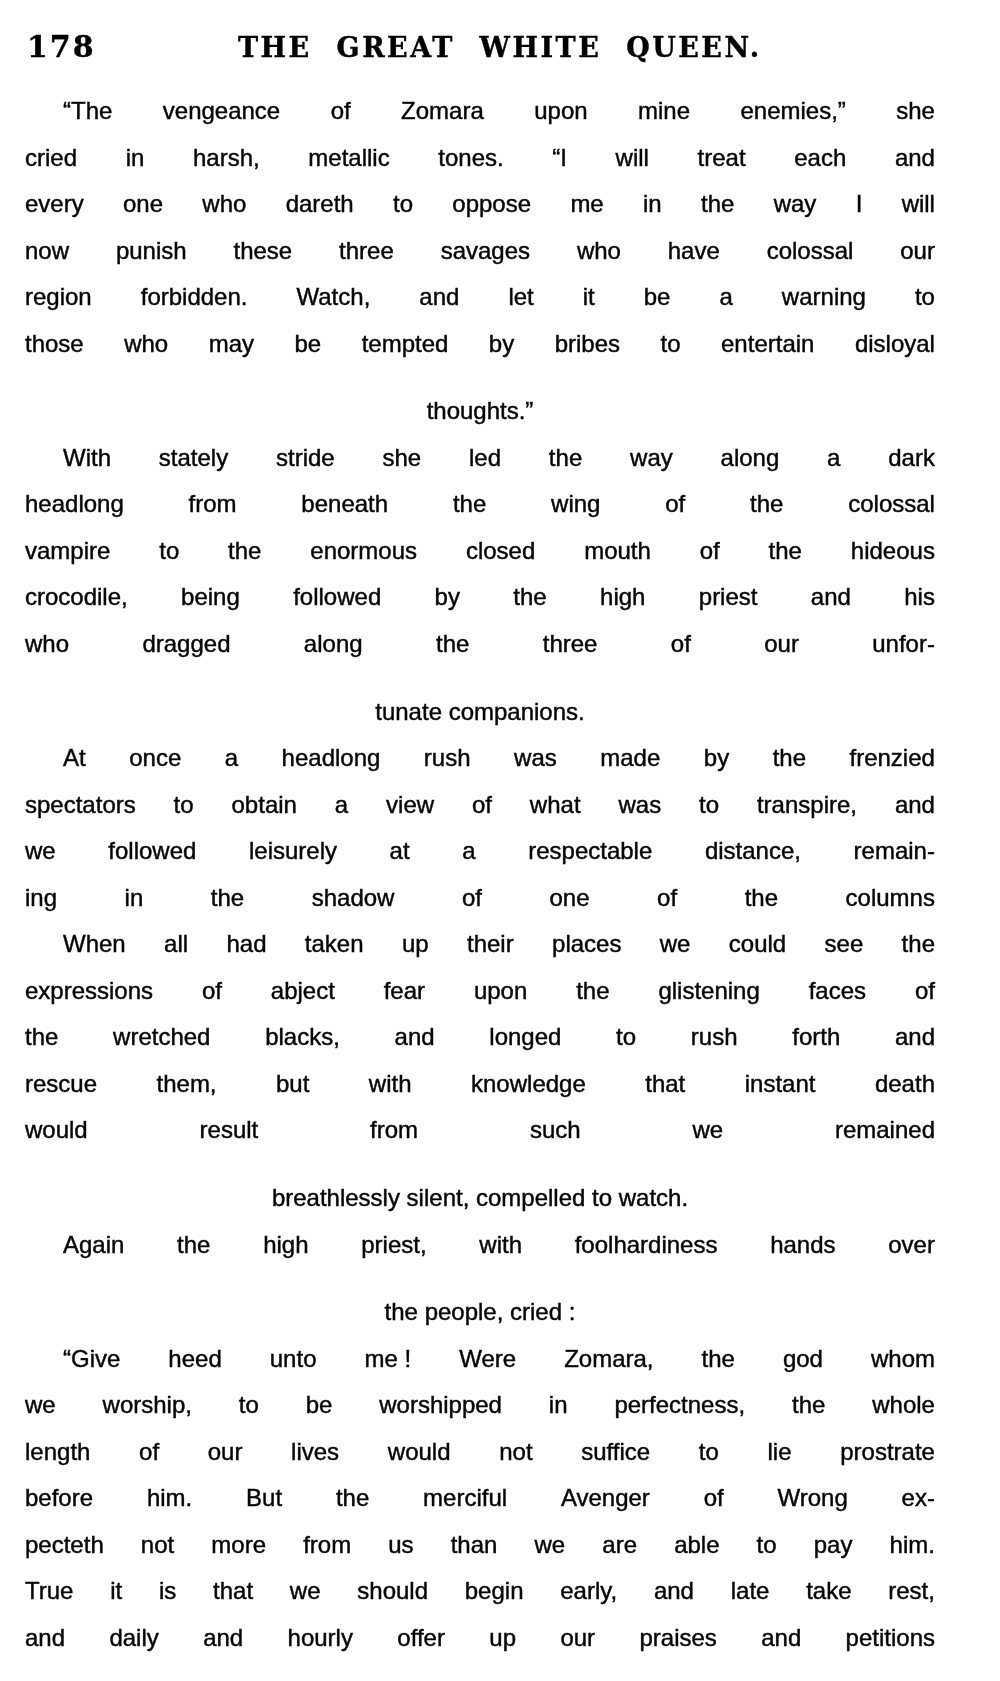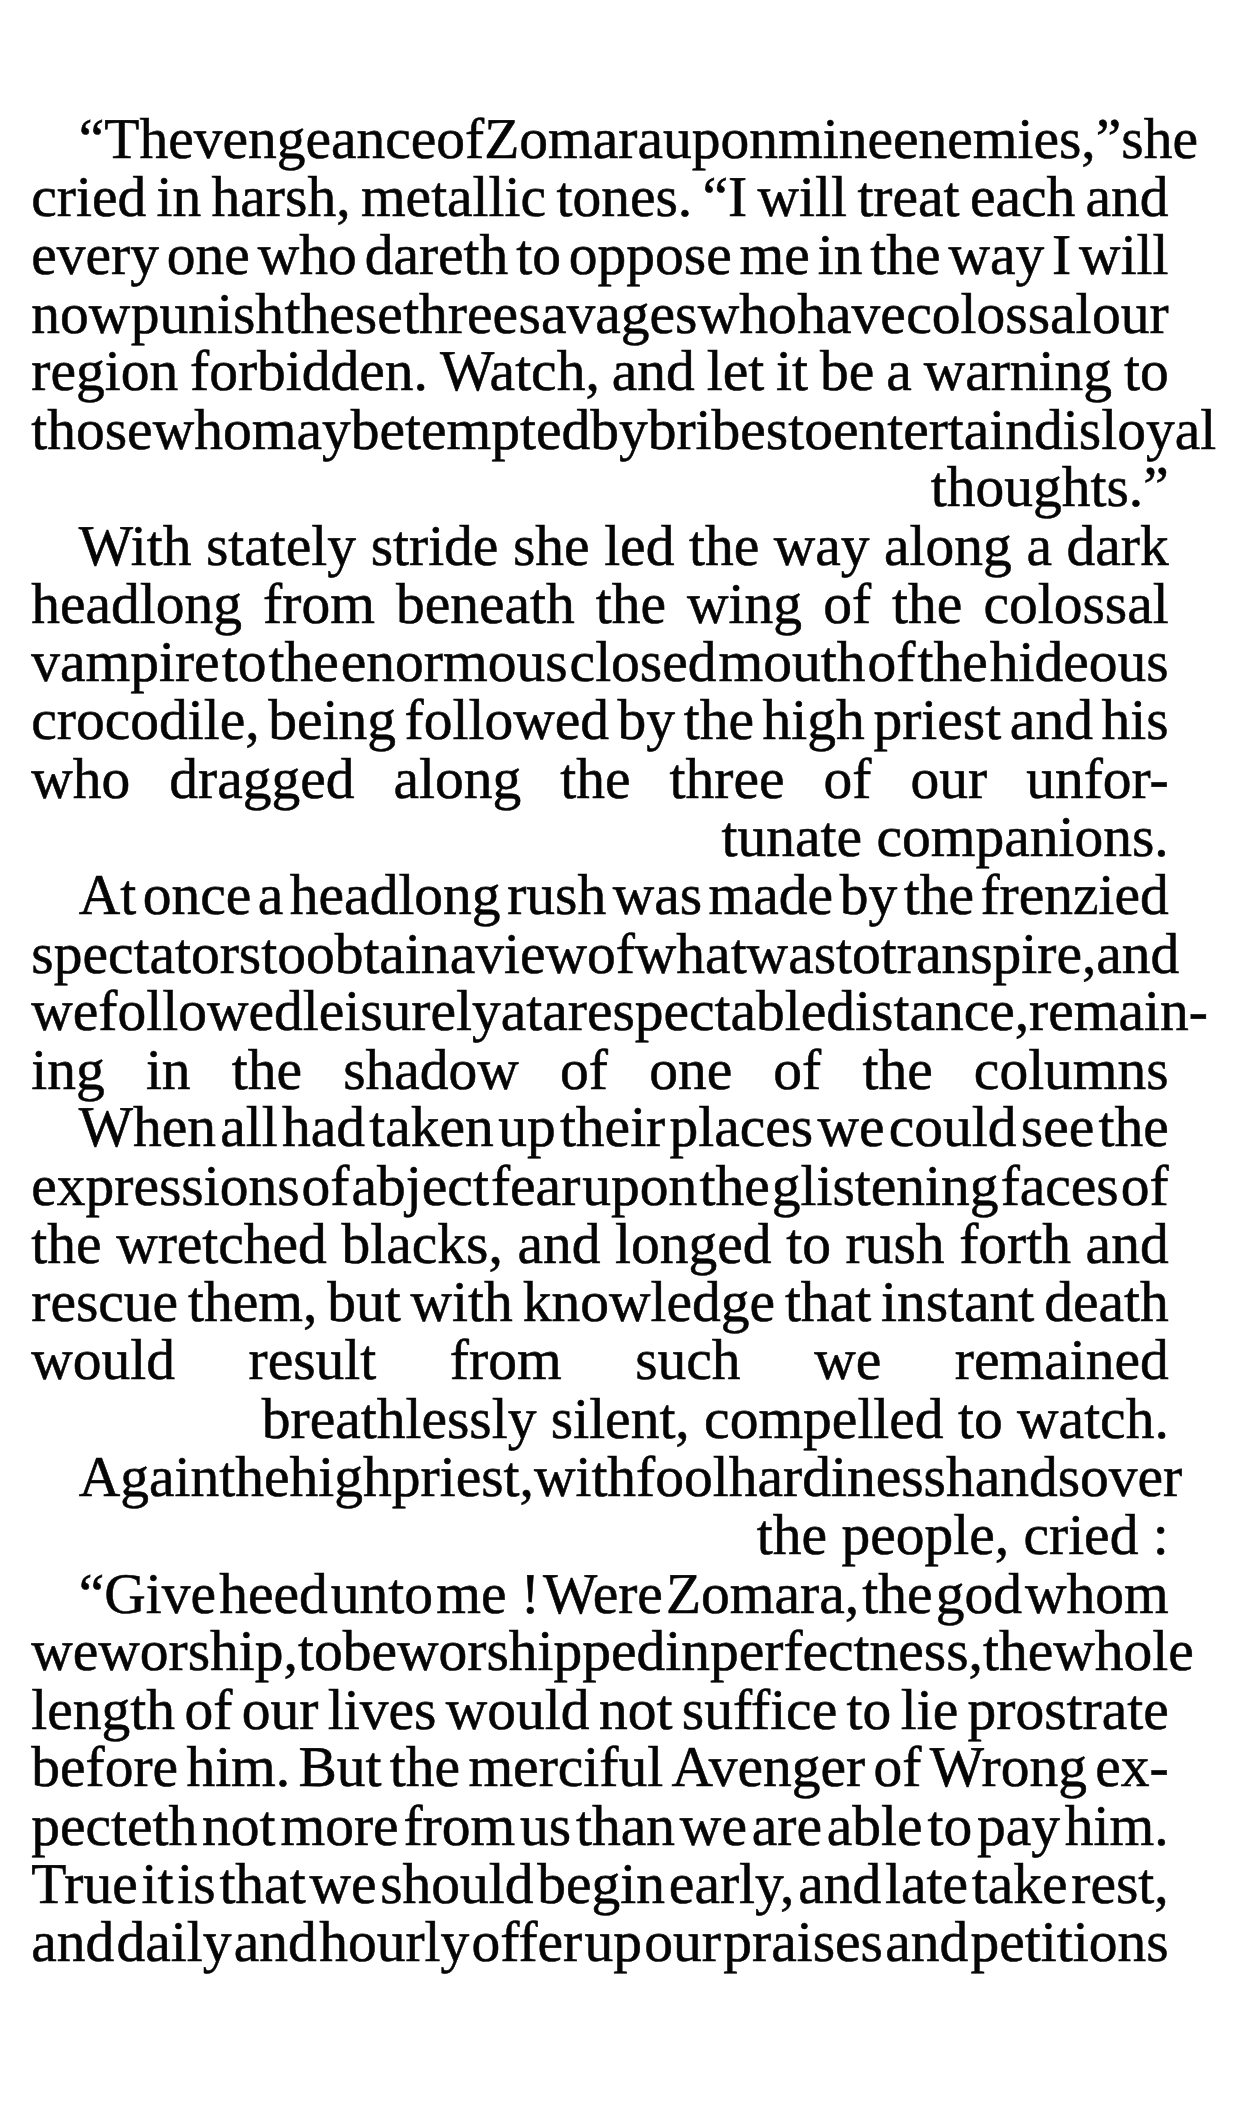--- a/index.html
+++ b/index.html
@@ -44,22 +44,22 @@
     word-spacing: 13px;
     white-space: nowrap;
     -webkit-text-stroke: 0.4px #000;
   }
   
   .body {
     position: absolute;
     top: 88px;
     left: 25px;
     width: 910px;
-    font-family: Liberation Serif, serif;
-    font-size: 46px;
+    font-family: Liberation Sans, sans-serif;
+    font-size: 24px;
     color: #050505;
     -webkit-text-stroke: 0.45px #0a0a0a;
   }
   .paragraph {
     margin: 0;
     padding: 0;
   }
   .line {
     height: 46.55px;
     line-height: 46.55px;
@@ -68,30 +68,35 @@
   
   .line-just {
     display: flex;
     justify-content: space-between;
   }
   .line-just span {
     display: inline-block;
   }
   
   .line-left {
-    text-align: right;
+    text-align: center;
+    margin-top: 21px;
   }
   .line-indent {
     padding-left: 38px;
   }
 </style>
 </head>
 <body>
 
 <div class="page">
+  <div class="header">
+    <span class="pagenum">178</span>
+    <span class="title">THE GREAT WHITE QUEEN.</span>
+  </div>
   <div class="body">
       <div class="paragraph">
         <div class="line line-just line-indent">
           <span>“The</span>
           <span>vengeance</span>
           <span>of</span>
           <span>Zomara</span>
           <span>upon</span>
           <span>mine</span>
           <span>enemies,”</span>

